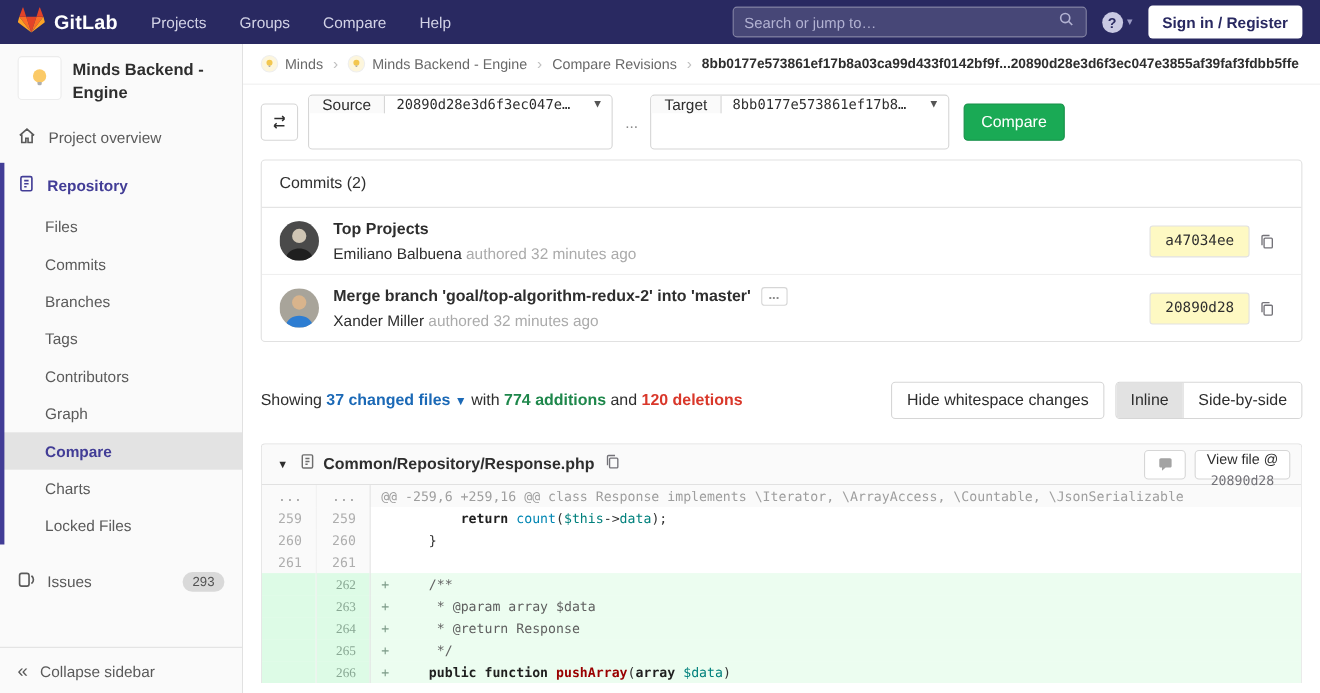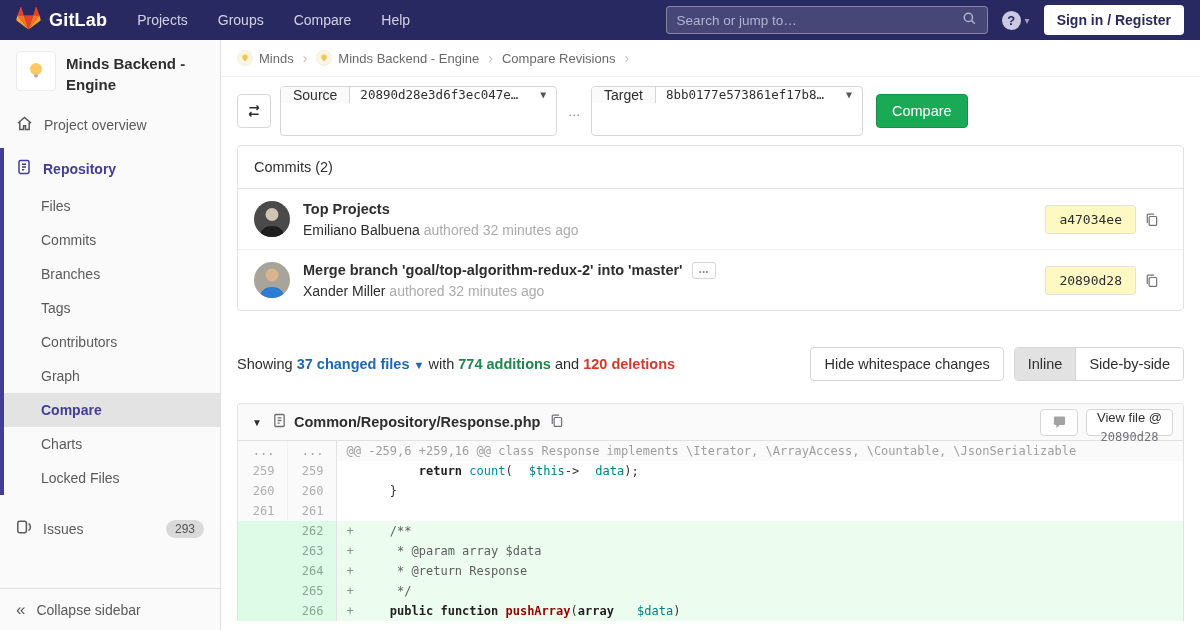--- a/index.html
+++ b/index.html
@@ -129,26 +129,26 @@
   .diff-table { width:100%; border-collapse:collapse;
     font-family:"DejaVu Sans Mono",monospace; font-size:12px; }
   .diff-table td { height:20px; line-height:20px; padding:0; }
   td.num { width:49px; min-width:49px; text-align:right; padding-right:12px;
     color:#aeaeae; background:#fafafa; cursor:pointer; }
   td.num.old { border-right:1px solid #f0f0f0; }
   td.num.new { border-right:1px solid #e3e3e3; }
   td.code { padding-left:10px; white-space:pre; color:#333; }
   tr.match td { background:#fafafa; color:#9e9e9e; }
   tr.match td.code { color:#9e9e9e; }
-  tr.add td.num { background:#ddfbe6; color:#89a894; }
+  tr.add td.num { background:#ddfbe6; color:#89a894;font-family:Liberation Serif, serif; }
   tr.add td.code { background:#ecfdf0; }
   .marker { color:#7d9b88; }
   .sg-k { font-weight:700; color:#1f1f1f; }
   .sg-fn { color:#0086b3; }
-  .sg-var { color:#00807c;margin-left:16px; }
+  .sg-var { color:#00807c; }
   .sg-fnd { color:#990000; font-weight:700; }
   .sg-cm { color:#5f5f5f; }
   .sg-match { color:#9e9e9e; }
 </style>
 </head>
 <body>
 
 <div class="navbar">
   <div class="brand">
     <span>
@@ -272,20 +272,21 @@
               </svg>
             </span>
             <span>Minds Backend - Engine</span>
           </span>
           <span class="crumb-sep">›</span>
           <span class="crumb">
             <span>Compare Revisions</span>
           </span>
           <span class="crumb-sep">›</span>
         </span>
+      <span class="crumb-current">8bb0177e573861ef17b8a03ca99d433f0142bf9f...20890d28e3d6f3ec047e3855af39faf3fdbb5ffe</span>
     </div>
 
     <div class="compare-form">
       <button class="swap-btn">
         <svg width="16" height="16" viewBox="0 0 16 16" fill="none" stroke="#2e2e2e" stroke-width="1.4">
           <path d="M12.8 4.7H3.4m9.4 0L10.5 2.4m2.3 2.3-2.3 2.3"></path>
           <path d="M3.2 11.3h9.4m-9.4 0 2.3-2.3m-2.3 2.3 2.3 2.3"></path>
         </svg>
       </button>
       <div class="ref-group">

